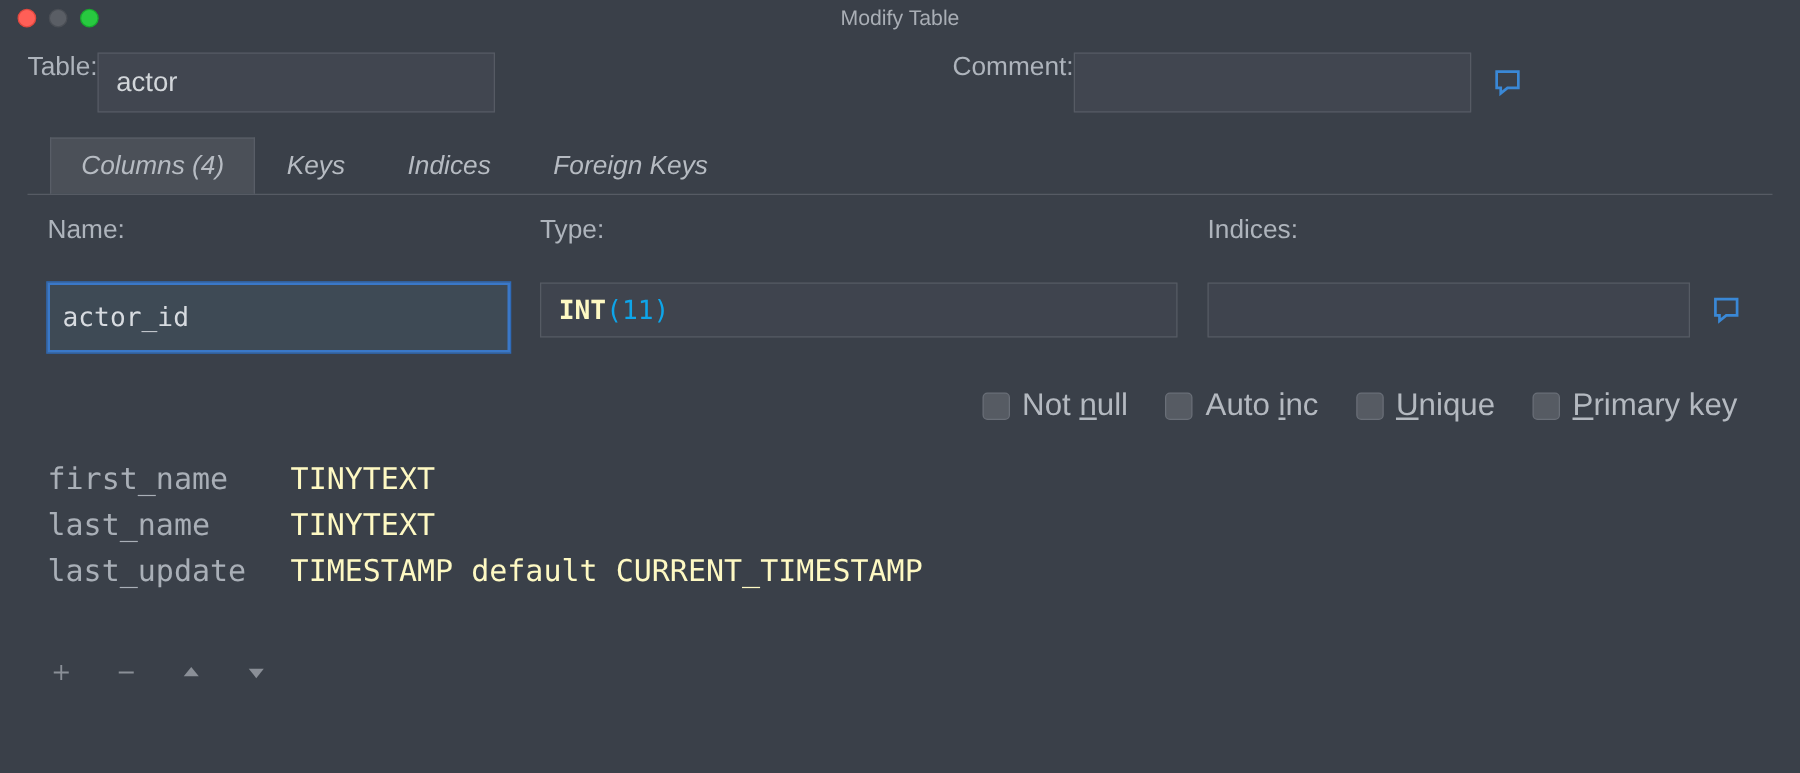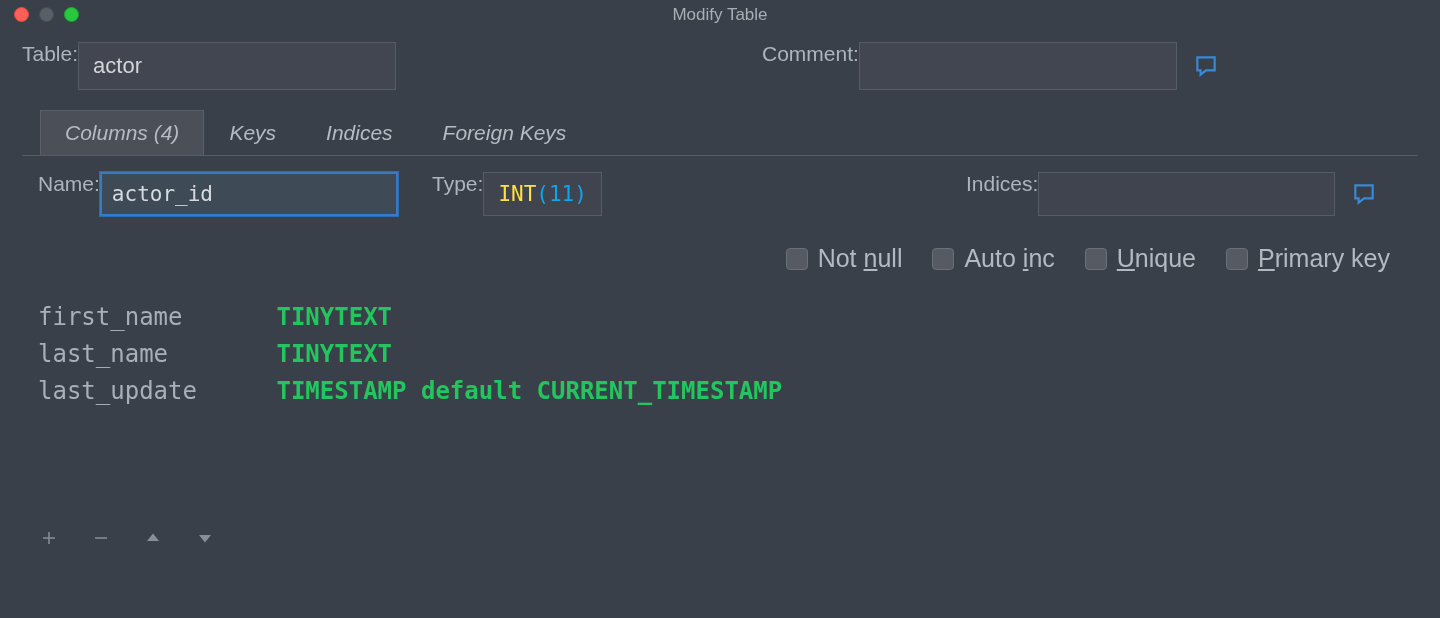--- a/index.html
+++ b/index.html
@@ -100,46 +100,46 @@
     margin: 0 22px 0 22px;
     border-top: 1px solid #565b64;
     padding: 16px 16px 10px 16px;
     position: relative;
   }
   
   .detailrow {
     display: flex;
     gap: 24px;
   }
-  .detailcol { display: flex; flex-direction: row; }
+  .detailcol { display: flex; flex-direction: column; gap: 20px; }
   .namecol   { width: 370px; }
   .typecol   { width: 510px; }
   .defcol    { flex: 1; }
   .name-input {
-    height: 44px;
+    height: 56px;
     background: #3e4a55;
     border: 2px solid #3a78c8;
     box-shadow: 0 0 0 1px #2e6ab8;
     color: #d7dbe0;
     font-size: 21px;
     padding: 0 10px;
     font-family: Menlo, Consolas, monospace;
     outline: none;
   }
   .type-box {
     height: 44px;
     background: #3f444e;
     border: 1px solid #565b64;
     display: flex;
     align-items: center;
     padding: 0 14px;
     font-family: Menlo, Consolas, monospace;
     font-size: 21px;
   }
-  .kw { color: #fde047; font-weight: normal; }
+  .kw { color: #fef9c3; font-weight: bold; }
   .paren { color: #0ea5e9; }
   .def-wrap { display:flex; gap:8px; }
   .def-input {
     flex:1;
     height: 44px;
     background: #3f444e;
     border: 1px solid #565b64;
     outline: none;
     font-size: 21px;
     padding: 0 12px;
@@ -172,21 +172,21 @@
   .ul { text-decoration: underline; }
   
   .colslist {
     margin-top: 26px;
     font-family: Menlo, Consolas, monospace;
     font-size: 24px;
     line-height: 1.55;
   }
   .colrow {  }
   .colname { color: #a9afb7; display:inline-block; min-width: 180px; }
-  .coltype { color: #22c55e; font-weight: bold; margin-left: 44px; }
+  .coltype { color: #fef9c3; font-weight: normal; }
   
   .buttonstrip {
     position: absolute;
     left: 16px;
     bottom: 6px;
     display: flex;
     gap: 30px;
     align-items: center;
   }
   .strip-btn {

